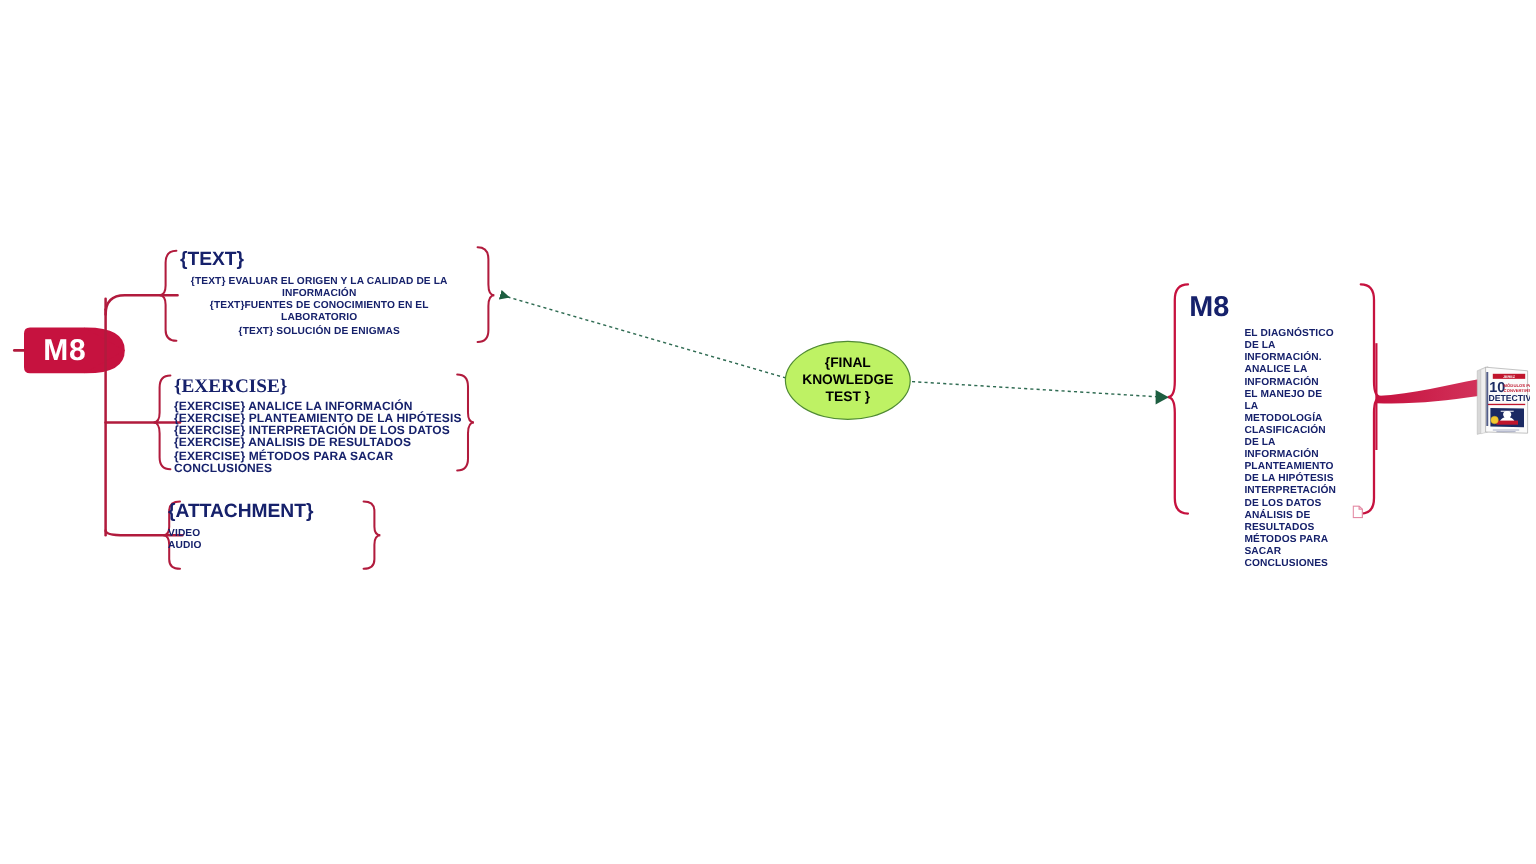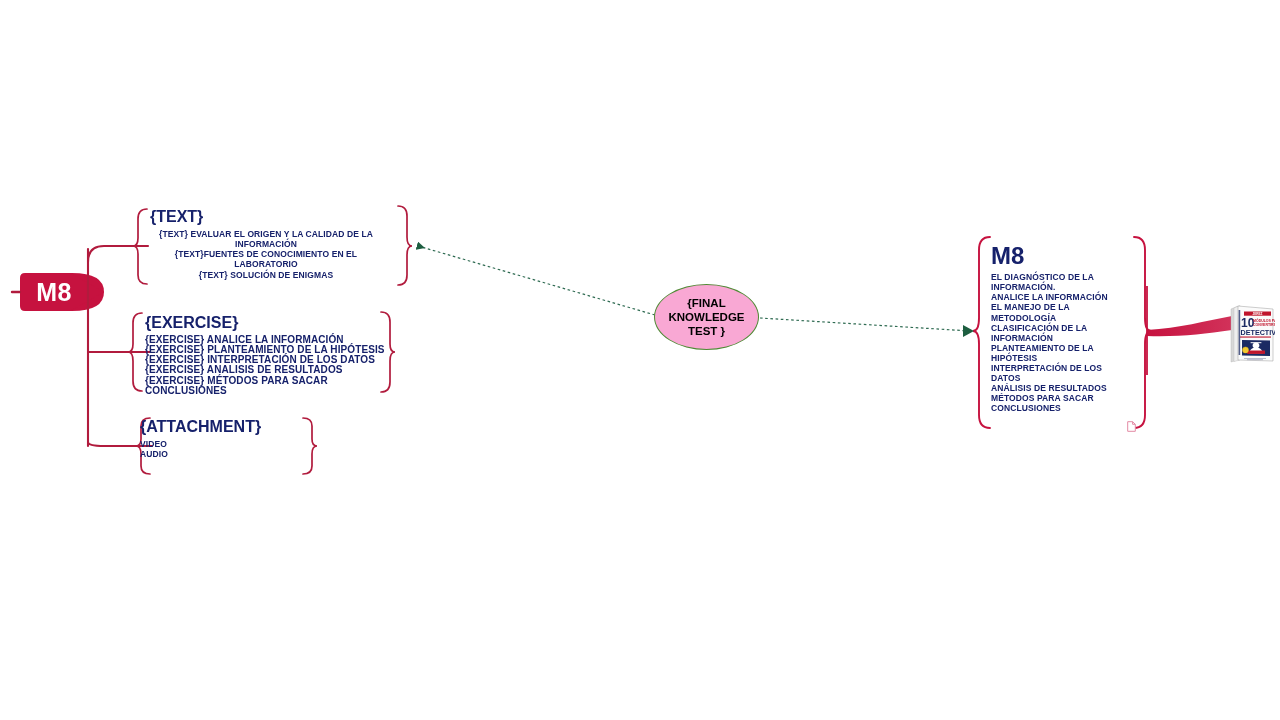--- a/index.html
+++ b/index.html
@@ -80,49 +80,49 @@
     width: 232px;
   }
   #topic-text .topic-title { font-size: 16px; }
   #topic-text .topic-lines { font-size: 8.5px; line-height: 10.2px; margin-top: 3px; text-align: center; }
 
   #topic-exercise {
     left: 145px;
     top: 315px;
     width: 245px;
   }
-  #topic-exercise .topic-title { font-size: 16px; }
+  #topic-exercise .topic-title { font-size: 16px; font-family: Liberation Serif, serif; }
   #topic-exercise .topic-lines { font-size: 10px; line-height: 10.2px; margin-top: 3px; }
 
   #topic-attachment {
     left: 140px;
     top: 419px;
     width: 160px;
   }
   #topic-attachment .topic-title { font-size: 16px; }
   #topic-attachment .topic-lines { font-size: 8.5px; line-height: 10.2px; margin-top: 3px; }
 
   
   #topic-right {
     left: 991px;
     top: 243px;
     width: 122px;
   }
   #topic-right .topic-title { font-size: 24px; }
-  #topic-right .topic-lines { font-size: 8.5px; line-height: 10.1px; margin-top: 4px; }
+  #topic-right .topic-lines { font-size: 8.5px; line-height: 10.1px; margin-top: 4px; margin-left: 46px; }
 
   
   .ellipse-node {
     position: absolute;
     left: 654px;
     top: 284px;
     width: 105px;
     height: 66px;
     border-radius: 50%;
-    background: #f9a8d4;
+    background: #bef264;
     border: 1.2px solid #4f8a34;
     box-sizing: border-box;
     display: flex;
     align-items: center;
     justify-content: flex-end;
     z-index: 4;
   }
   .ellipse-node .ellipse-label {
     font-size: 11.5px;
     font-weight: bold;

